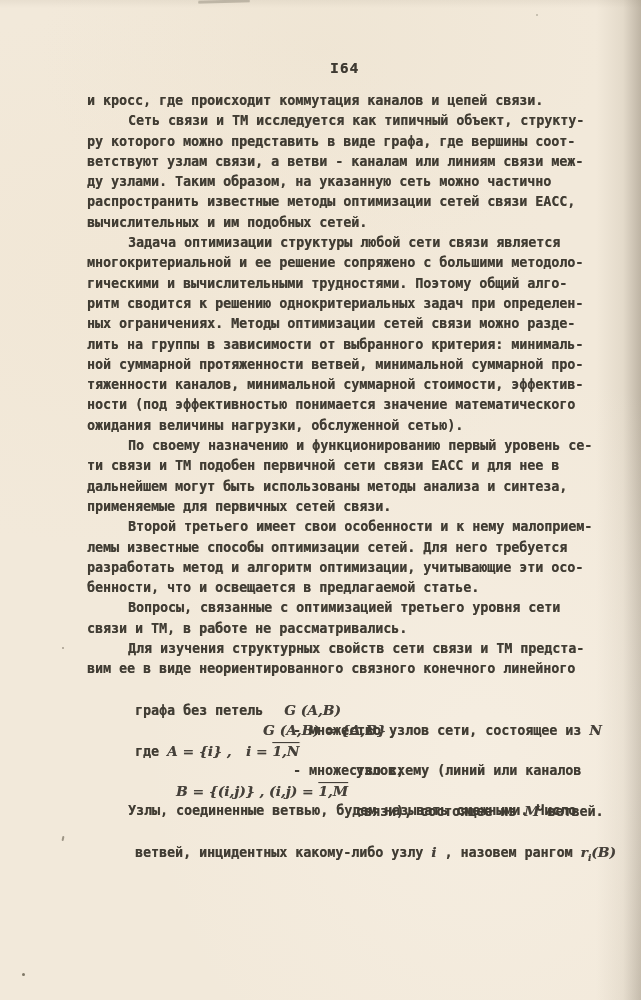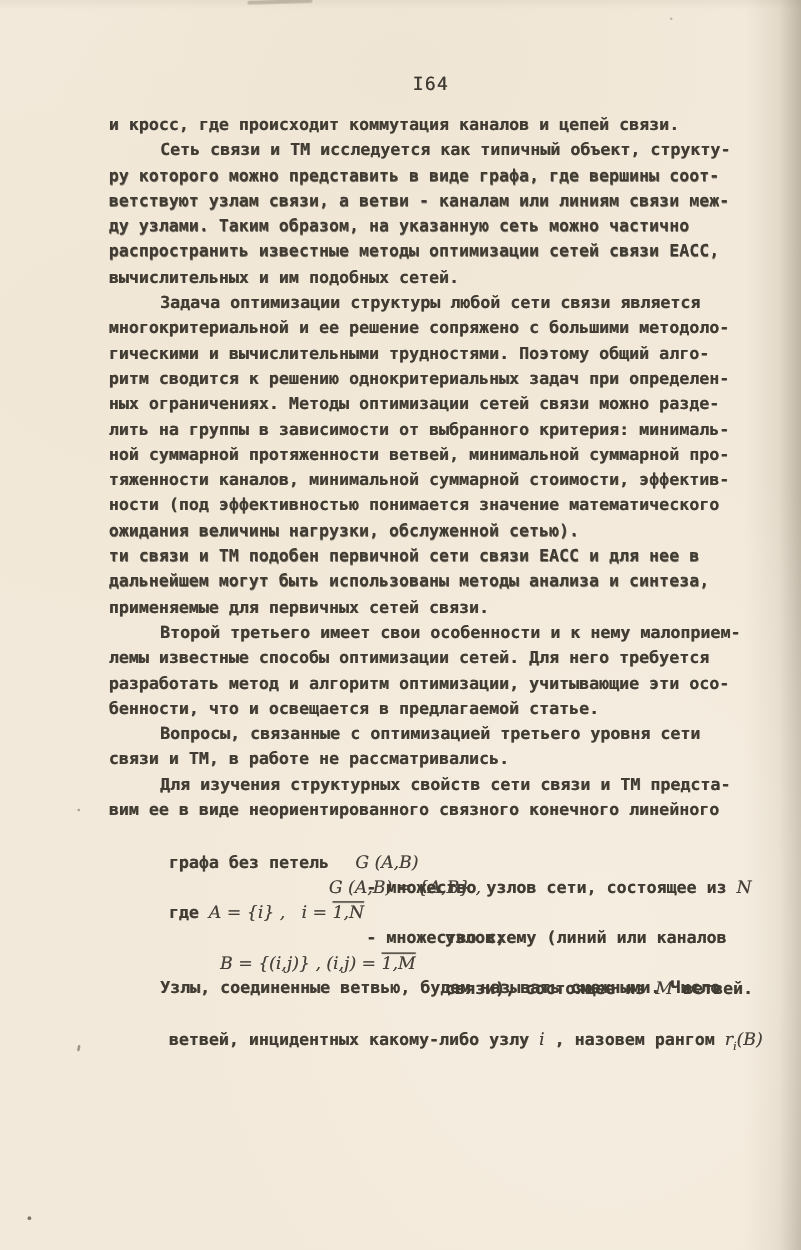--- a/index.html
+++ b/index.html
@@ -21,35 +21,35 @@
     position:absolute;left:0;top:0;width:641px;height:8px;
     background:linear-gradient(to bottom, rgba(140,130,112,0.10), rgba(0,0,0,0));
   }
   .smudge-top{
     position:absolute;left:198px;top:0px;width:52px;height:3px;
     background:rgba(110,102,90,0.35);border-radius:2px;transform:rotate(-1.5deg);
     filter:blur(0.6px);
   }
   .page-number{
     position:absolute;left:330px;top:60px;
-    font-size:14.5px;font-weight:normal;color:#3e3a32;letter-spacing:1px;
+    font-size:14.5px;font-weight:bold;color:#3e3a32;letter-spacing:1px;
     text-shadow:0.3px 0.3px 0.5px rgba(60,54,44,0.7);
   }
   .text-block{
     position:absolute;left:87px;top:91px;width:512px;
     font-size:13.3px;font-weight:bold;color:#403c33;
     text-shadow:0.3px 0.3px 0.5px rgba(62,56,46,0.65);
   }
   .line{
     position:relative;height:20.3px;line-height:20.3px;
     white-space:pre;
   }
   .indent{padding-left:41px;}
   .math{
-    font-family:"DejaVu Serif", serif;font-style:italic;font-weight:normal;
+    font-family:"DejaVu Serif", serif;font-style:italic;font-weight:bold;
     font-size:13.8px;color:#45403a;white-space:pre;
     text-shadow:0.2px 0.2px 0.4px rgba(62,56,46,0.55);
   }
   .over{text-decoration:overline;text-decoration-thickness:1px;text-align:center;}
   .formula-line{padding-left:128px;}
   .defb-line{padding-left:41px;}
   .cont-line{padding-left:221px;}
   .col{position:absolute;left:206px;top:0;white-space:pre;}
   .gap{display:inline-block;width:21px;}
   sub{font-size:9px;line-height:0;}
@@ -79,20 +79,21 @@
     <div class="line indent">Задача оптимизации структуры любой сети связи является</div>
     <div class="line">многокритериальной и ее решение сопряжено с большими методоло-</div>
     <div class="line">гическими и вычислительными трудностями. Поэтому общий алго-</div>
     <div class="line">ритм сводится к решению однокритериальных задач при определен-</div>
     <div class="line">ных ограничениях. Методы оптимизации сетей связи можно разде-</div>
     <div class="line">лить на группы в зависимости от выбранного критерия: минималь-</div>
     <div class="line">ной суммарной протяженности ветвей, минимальной суммарной про-</div>
     <div class="line">тяженности каналов, минимальной суммарной стоимости, эффектив-</div>
     <div class="line">ности (под эффективностью понимается значение математического</div>
     <div class="line">ожидания величины нагрузки, обслуженной сетью).</div>
+    <div class="line indent">По своему назначению и функционированию первый уровень се-</div>
     <div class="line">ти связи и ТМ подобен первичной сети связи ЕАСС и для нее в</div>
     <div class="line">дальнейшем могут быть использованы методы анализа и синтеза,</div>
     <div class="line">применяемые для первичных сетей связи.</div>
     <div class="line indent">Второй третьего имеет свои особенности и к нему малоприем-</div>
     <div class="line">лемы известные способы оптимизации сетей. Для него требуется</div>
     <div class="line">разработать метод и алгоритм оптимизации, учитывающие эти осо-</div>
     <div class="line">бенности, что и освещается в предлагаемой статье.</div>
     <div class="line indent">Вопросы, связанные с оптимизацией третьего уровня сети</div>
     <div class="line">связи и ТМ, в работе не рассматривались.</div>
     <div class="line indent">Для изучения структурных свойств сети связи и ТМ предста-</div>

